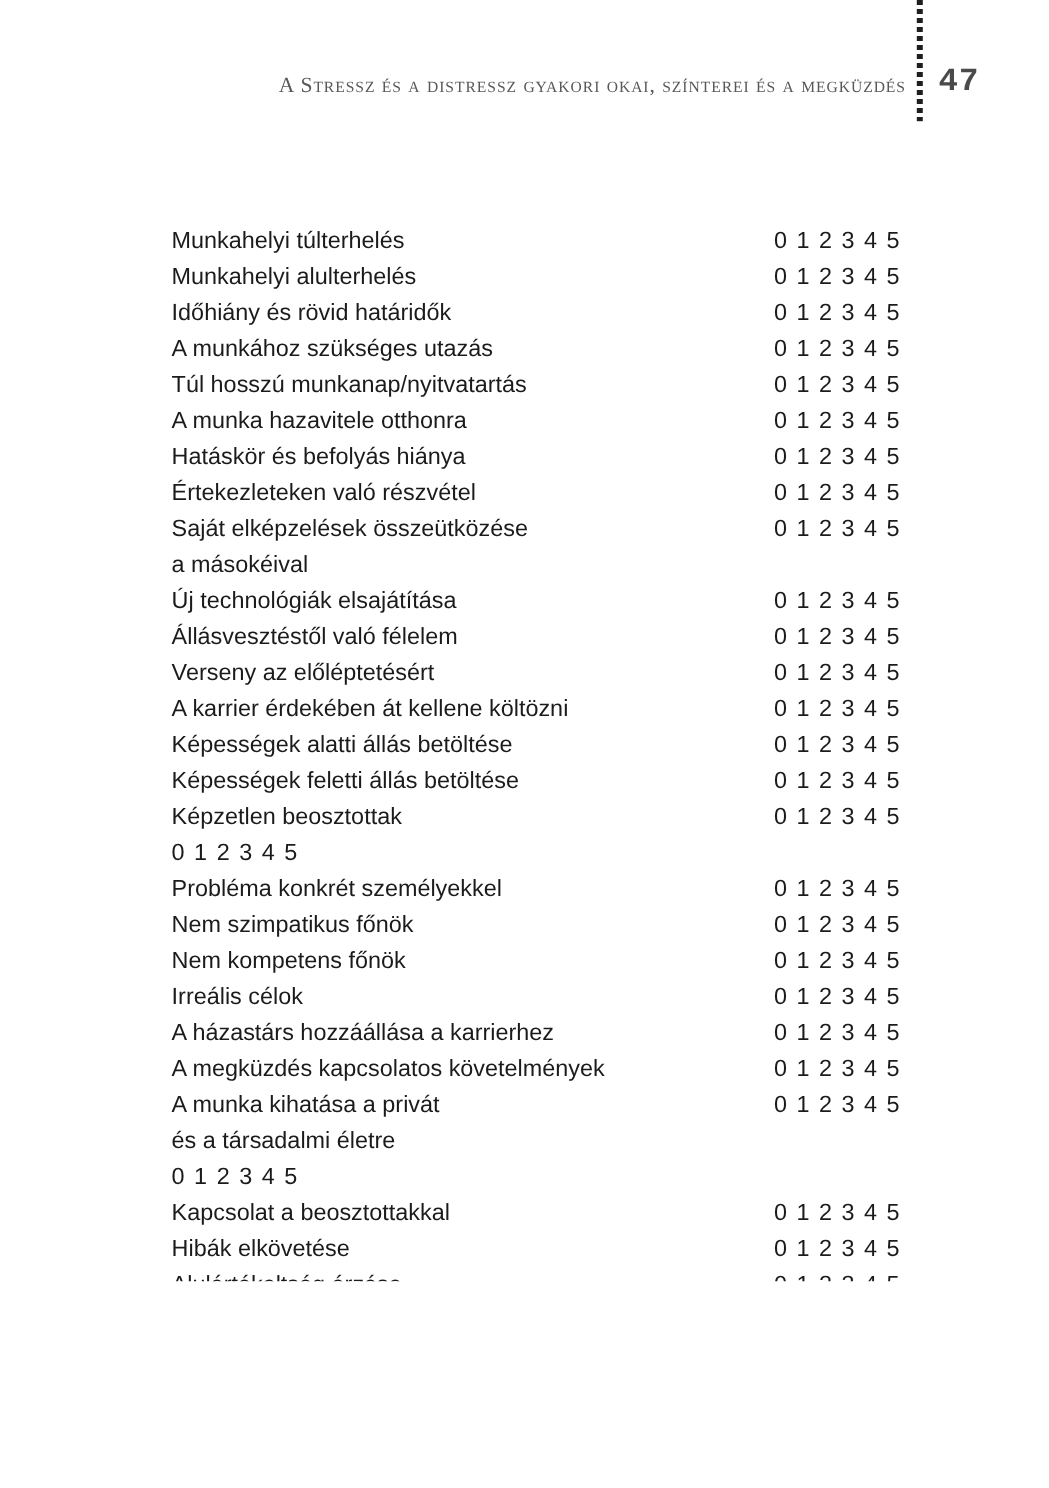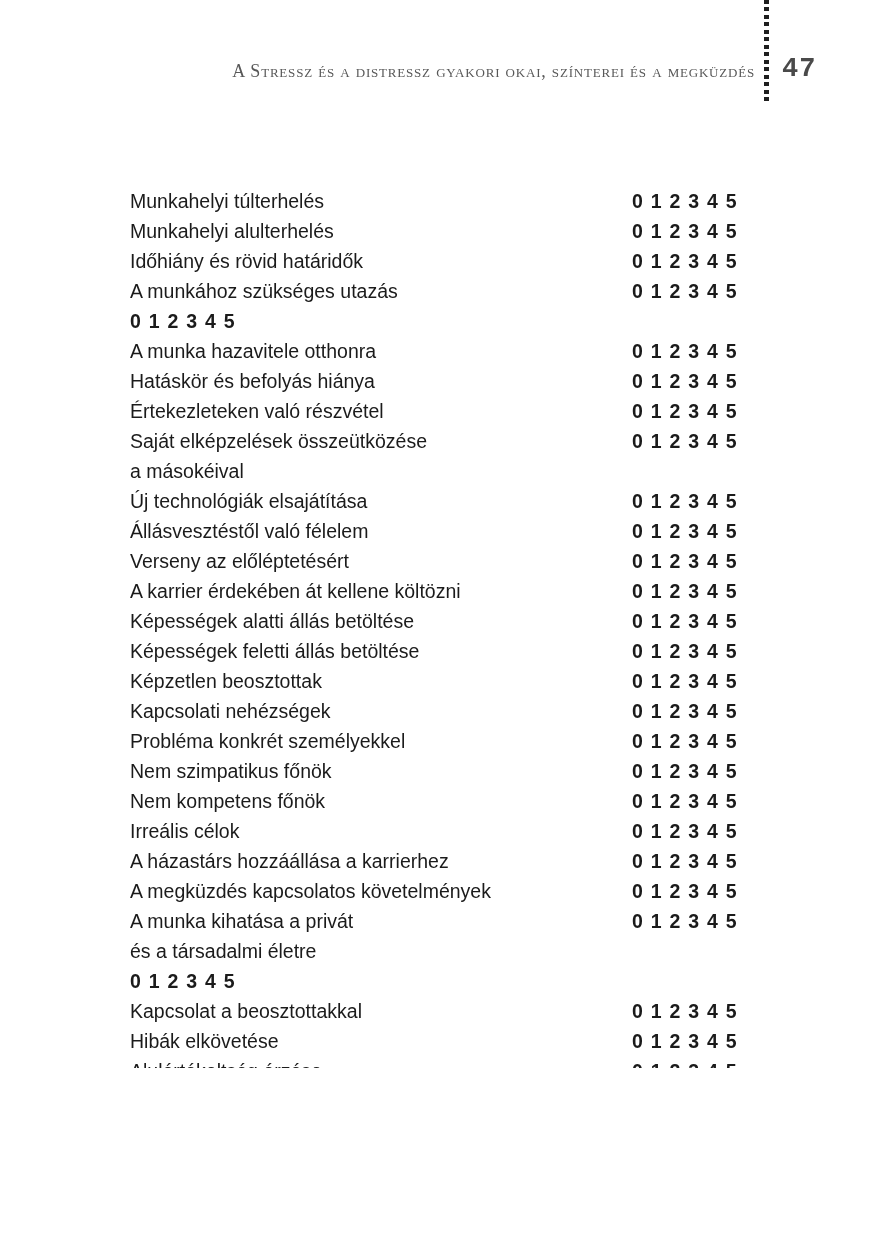--- a/index.html
+++ b/index.html
@@ -43,40 +43,39 @@
   .dotted-h {
     position: absolute;
     left: 75px;
     top: 1228px;
     width: 57px;
     height: 5px;
     background: repeating-linear-gradient(to right, #1e1e1e 0 4px, transparent 4px 7.5px);
   }
   .list {
     position: absolute;
-    left: 130px;
+    left: 143px;
     top: 186px;
     width: 612px;
     color: #1b1b1b;
     font-size: 19.5px;
   }
   .line {
     display: flex;
     height: 30px;
     line-height: 30px;
   }
   .label {
     flex: 0 0 502px;
     white-space: nowrap;
   }
   .scale {
     white-space: nowrap;
     letter-spacing: 0.5px;
     word-spacing: 1.5px;
-    font-weight: bold;
   }
 </style>
 </head>
 <body>
 
 <div class="page">
   <div class="dotted-v"></div>
   <div class="running-head">A Stressz és a distressz gyakori okai, színterei és a megküzdés</div>
   <div class="page-number">47</div>
   <div class="list">
@@ -90,20 +89,21 @@
       </div>
       <div class="line">
         <span class="label">Időhiány és rövid határidők</span>
         <span class="scale">0 1 2 3 4 5</span>
       </div>
       <div class="line">
         <span class="label">A munkához szükséges utazás</span>
         <span class="scale">0 1 2 3 4 5</span>
       </div>
       <div class="line">
+        <span class="label">Túl hosszú munkanap/nyitvatartás</span>
         <span class="scale">0 1 2 3 4 5</span>
       </div>
       <div class="line">
         <span class="label">A munka hazavitele otthonra</span>
         <span class="scale">0 1 2 3 4 5</span>
       </div>
       <div class="line">
         <span class="label">Hatáskör és befolyás hiánya</span>
         <span class="scale">0 1 2 3 4 5</span>
       </div>
@@ -140,21 +140,20 @@
       </div>
       <div class="line">
         <span class="label">Képességek feletti állás betöltése</span>
         <span class="scale">0 1 2 3 4 5</span>
       </div>
       <div class="line">
         <span class="label">Képzetlen beosztottak</span>
         <span class="scale">0 1 2 3 4 5</span>
       </div>
       <div class="line">
-        <span class="label">Kapcsolati nehézségek</span>
         <span class="scale">0 1 2 3 4 5</span>
       </div>
       <div class="line">
         <span class="label">Probléma konkrét személyekkel</span>
         <span class="scale">0 1 2 3 4 5</span>
       </div>
       <div class="line">
         <span class="label">Nem szimpatikus főnök</span>
         <span class="scale">0 1 2 3 4 5</span>
       </div>

